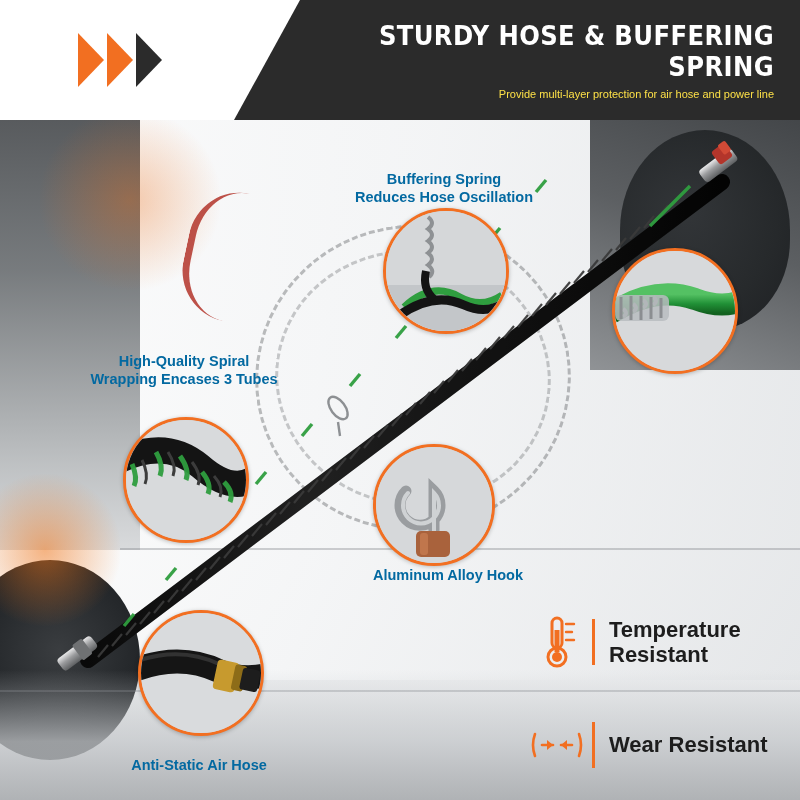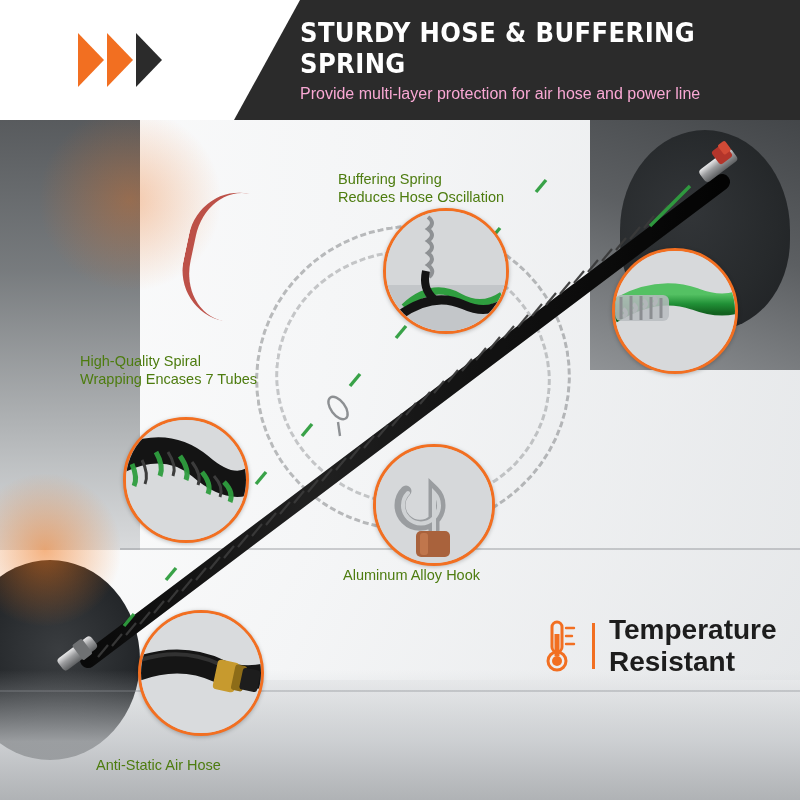--- a/index.html
+++ b/index.html
@@ -134,37 +134,37 @@
   }
   .chev {
     width: 0; height: 0;
     border-top: 27px solid transparent;
     border-bottom: 27px solid transparent;
     border-left: 26px solid #f26f21;
   }
   .chev.dark { border-left-color: #2b2b2b; }
   .header-text {
     flex: 1;
-    padding-right: 38px;
-    text-align: left;
+    padding-right: 26px;
+    text-align: right;
     color: #fff;
   }
   .header-title {
     font-size: 27px;
     font-weight: bold;
     letter-spacing: .4px;
     text-transform: uppercase;
     line-height: 1.15;
     font-family: "DejaVu Sans", sans-serif;
     font-stretch: condensed;
   }
   .header-sub {
-    font-size: 16px;
+    font-size: 11px;
     margin-top: 6px;
-    color: #f9a8d4;
+    color: #fde047;
     font-family: "Liberation Sans", sans-serif;
   }
 
   
   .product {
     position: absolute;
     left: 50px;
     top: 140px;
     width: 720px;
     height: 560px;
@@ -177,25 +177,25 @@
     border-radius: 50%;
     border: 3px solid #f26f21;
     overflow: hidden;
     background: #cfd2d5;
     box-shadow: 0 1px 4px rgba(0,0,0,.25);
   }
   .callout-inner { position: absolute; inset: 0; }
 
   .label {
     position: absolute;
-    color: #4d7c0f;
+    color: #0369a1;
     font-size: 14.5px;
-    font-weight: normal;
+    font-weight: bold;
     line-height: 1.25;
-    text-align: left;
+    text-align: center;
     font-family: "Liberation Sans", sans-serif;
     white-space: pre-line;
   }
 
   
   .feature {
     position: absolute;
     display: flex;
     align-items: center;
   }
@@ -205,21 +205,21 @@
     justify-content: center;
     align-items: center;
   }
   .feature .fdiv {
     width: 3px;
     height: 46px;
     background: #f26f21;
     margin: 0 14px 0 6px;
   }
   .feature .ftext {
-    font-size: 28px;
+    font-size: 22px;
     font-weight: bold;
     color: #1d1d1d;
     line-height: 1.15;
     font-family: "Liberation Sans", sans-serif;
     white-space: pre-line;
   }
 </style>
 </head>
 <body>
 
@@ -392,21 +392,21 @@
         <g stroke="#3c3c3c" stroke-width="3" fill="none">
           <path d="M16 40 q7 14 3 24"></path>
           <path d="M42 32 q9 14 5 24"></path>
           <path d="M66 42 q10 13 6 23"></path>
           <path d="M88 56 q10 11 6 21"></path>
         </g>
       </svg>
     </div>
   </div>
   <div class="label" style="left:80px;top:352px;width:208px;">High-Quality Spiral
-Wrapping Encases 7 Tubes</div>
+Wrapping Encases 3 Tubes</div>
 
   <div class="callout" style="left:612px;top:248px;width:120px;height:120px;">
     <div class="callout-inner">
       <svg width="120" height="120" viewBox="0 0 120 120">
         <rect width="120" height="120" fill="#d7d9db"></rect>
         <path d="M-4 62 Q40 34 80 48 Q106 58 126 50" stroke="url(#greenG)" stroke-width="22" fill="none"></path>
         <g stroke="#8f9295" stroke-width="4" fill="none">
           <path d="M8 58 Q14 62 8 66"></path>
             <path d="M18 53 Q24 57 18 61"></path>
           <path d="M28 49 Q34 53 28 57"></path>
@@ -463,14 +463,30 @@
           <line x1="32" y1="18" x2="38" y2="18"></line>
           <line x1="32" y1="26" x2="40" y2="26"></line>
         </g>
       </svg>
     </div>
     <div class="fdiv"></div>
     <div class="ftext">Temperature
 Resistant</div>
   </div>
 
+  <div class="feature" style="left:528px;top:722px;">
+    <div class="ficon">
+      <svg width="56" height="34" viewBox="0 0 56 34">
+        <g stroke="#f26f21" stroke-width="2.6" fill="none" stroke-linecap="round">
+          <path d="M6 6 Q2 17 6 28"></path>
+          <path d="M50 6 Q54 17 50 28"></path>
+          <line x1="13" y1="17" x2="24" y2="17"></line>
+          <line x1="32" y1="17" x2="43" y2="17"></line>
+        </g>
+        <path d="M24 17 L18 12 L18 22 Z" fill="#f26f21"></path>
+        <path d="M32 17 L38 12 L38 22 Z" fill="#f26f21"></path>
+      </svg>
+    </div>
+    <div class="fdiv"></div>
+    <div class="ftext">Wear Resistant</div>
+  </div>
 
 </div>
 
 </body></html>

